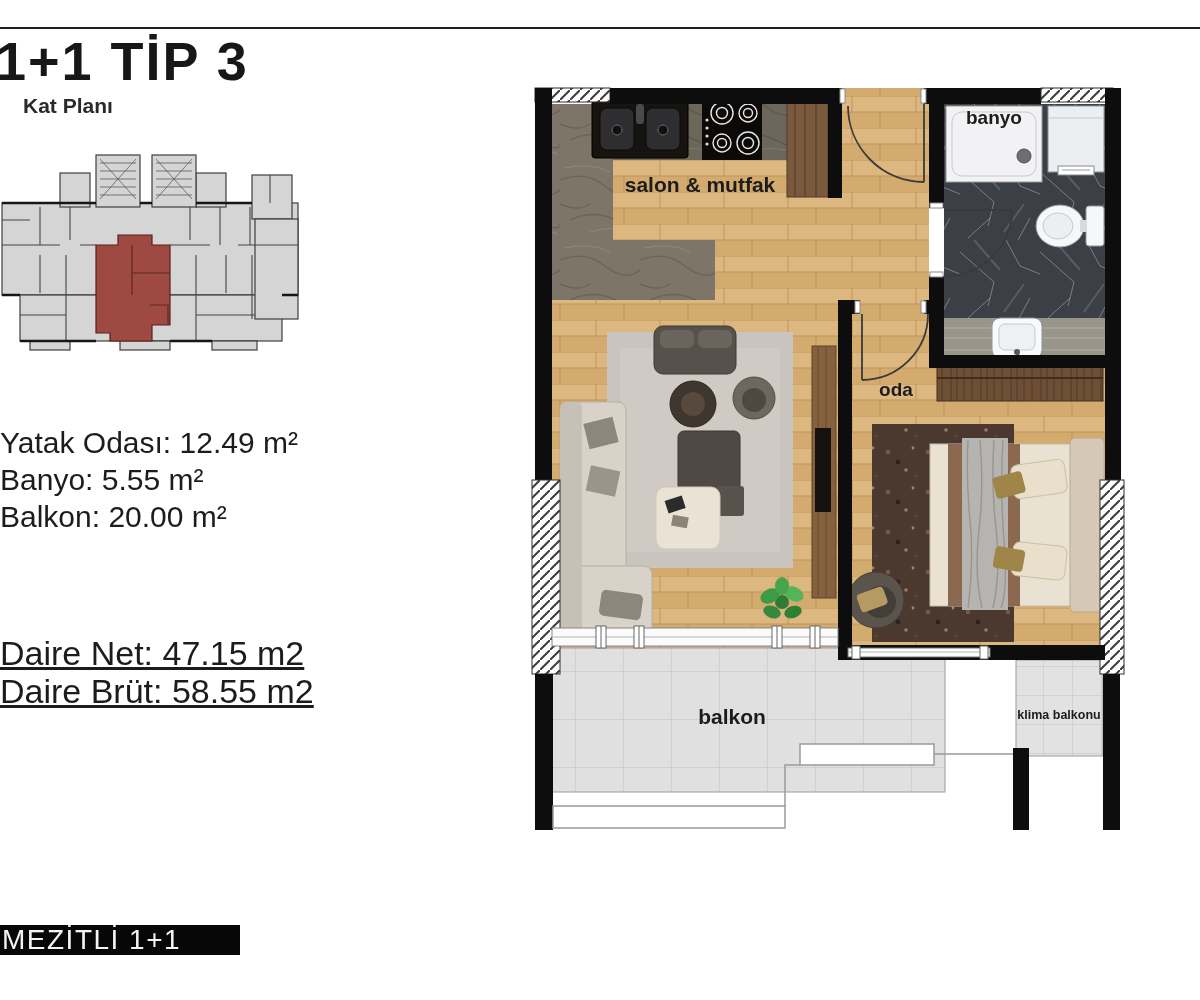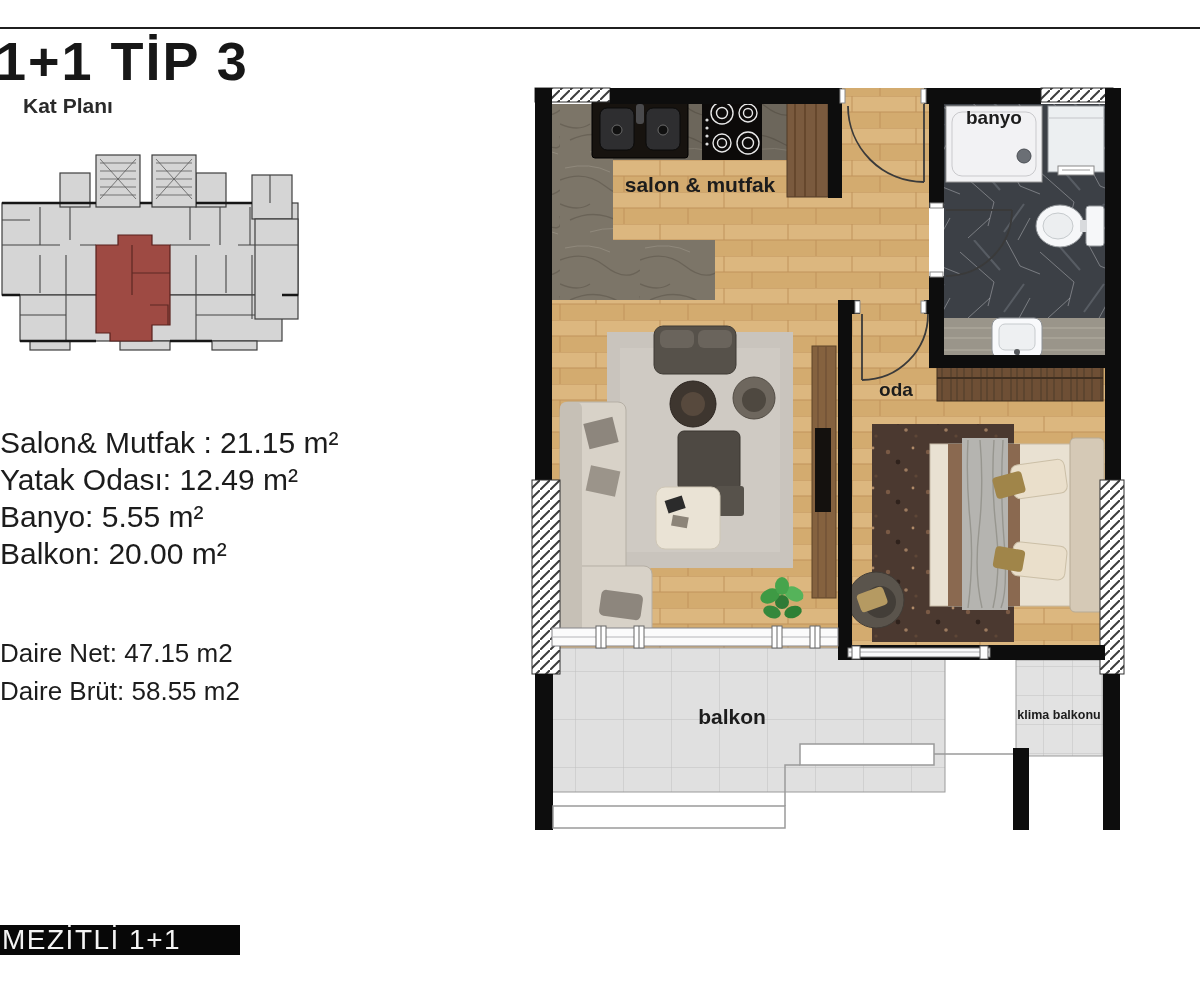--- a/index.html
+++ b/index.html
@@ -4,21 +4,21 @@
 <style>
   html,body{margin:0;padding:0;background:#ffffff;}
   .page{position:relative;width:1200px;height:1000px;background:#ffffff;overflow:hidden;
         font-family:"Liberation Sans", sans-serif;color:#1b1b1b;}
   .topline{position:absolute;left:0;top:27px;width:1200px;height:2px;background:#1f1f1f;}
   .title{position:absolute;left:-4px;top:30px;margin:0;font-size:54px;font-weight:600;
          letter-spacing:2px;color:#171717;}
   .subtitle{position:absolute;left:23px;top:94px;font-size:21px;font-weight:600;color:#2a2a2a;}
   .keyplan{position:absolute;left:0;top:145px;}
   .areas{position:absolute;left:0;top:424px;font-size:30px;font-weight:500;line-height:37px;color:#1c1c1c;}
-  .totals{position:absolute;left:0;top:634px;font-size:26px;font-weight:500;line-height:38px;color:#1c1c1c;}
+  .totals{position:absolute;left:0;top:634px;font-size:34px;font-weight:500;line-height:38px;color:#1c1c1c;text-decoration:underline;}
   .banner{position:absolute;left:0;top:925px;width:240px;height:30px;background:#070707;
           display:flex;align-items:center;}
   .banner span{color:#f4f4f4;font-size:28px;font-weight:500;letter-spacing:1.5px;padding-left:2px;white-space:nowrap;}
   .floorplan{position:absolute;left:528px;top:80px;}
   svg text{font-family:"Liberation Sans", sans-serif;}
 </style>
 </head>
 <body>
 
 <div class="page">
@@ -56,21 +56,20 @@
       <path d="M2 58 H96 M140 58 H152 M196 58 H252"></path>
       <path d="M2 150 H20 M282 150 H298 M20 196 H96 M170 196 H212"></path>
     </g>
     <path d="M96 100 L118 100 L118 90 L152 90 L152 100 L170 100 L170 180 L152 180 L152 196 L110 196 L110 188 L96 188 Z" fill="#9e4a43" stroke="#58201d" stroke-width="1.2"></path>
     <g stroke="#5d2824" stroke-width="1.2" fill="none">
       <path d="M132 100 V150 M132 128 H170 M150 160 H168 V180"></path>
     </g>
   </svg>
 
   <div class="areas">
-    <div>Salon&amp; Mutfak : 21.15 m²</div>
     <div>Yatak Odası: 12.49 m²</div>
     <div>Banyo: 5.55 m²</div>
     <div>Balkon: 20.00 m²</div>
   </div>
   <div class="totals">
     <div>Daire Net: 47.15 m2</div>
     <div>Daire Brüt: 58.55 m2</div>
   </div>
 
   <div class="banner">

